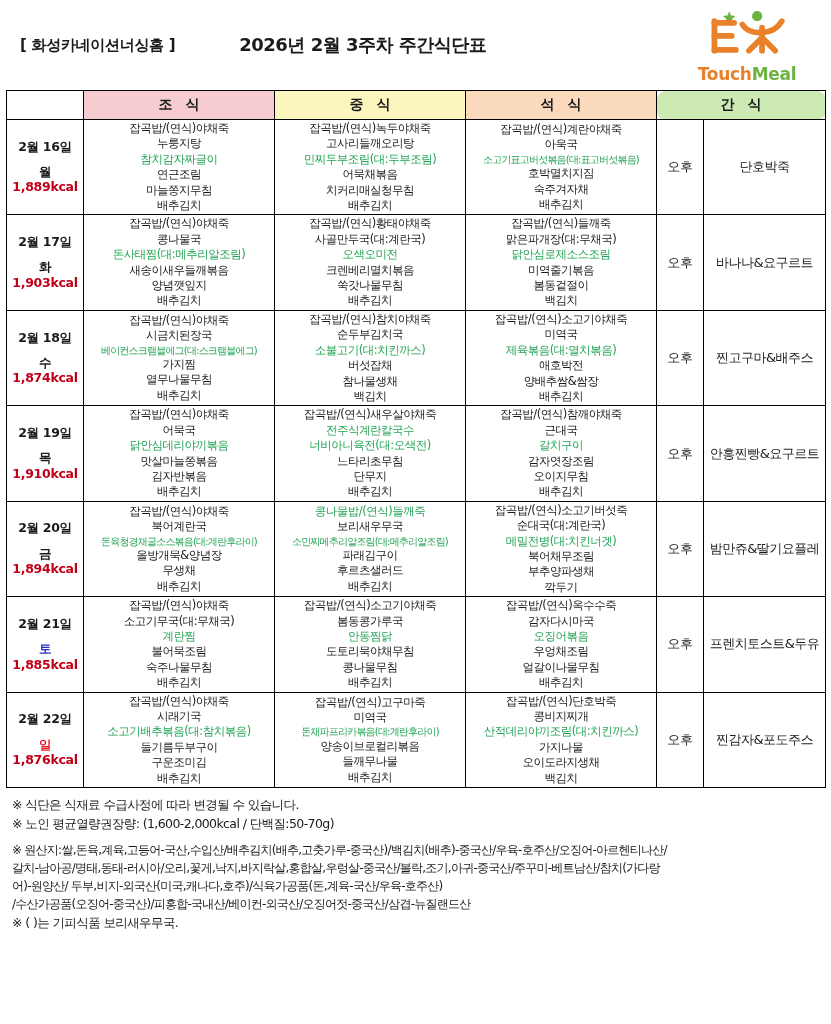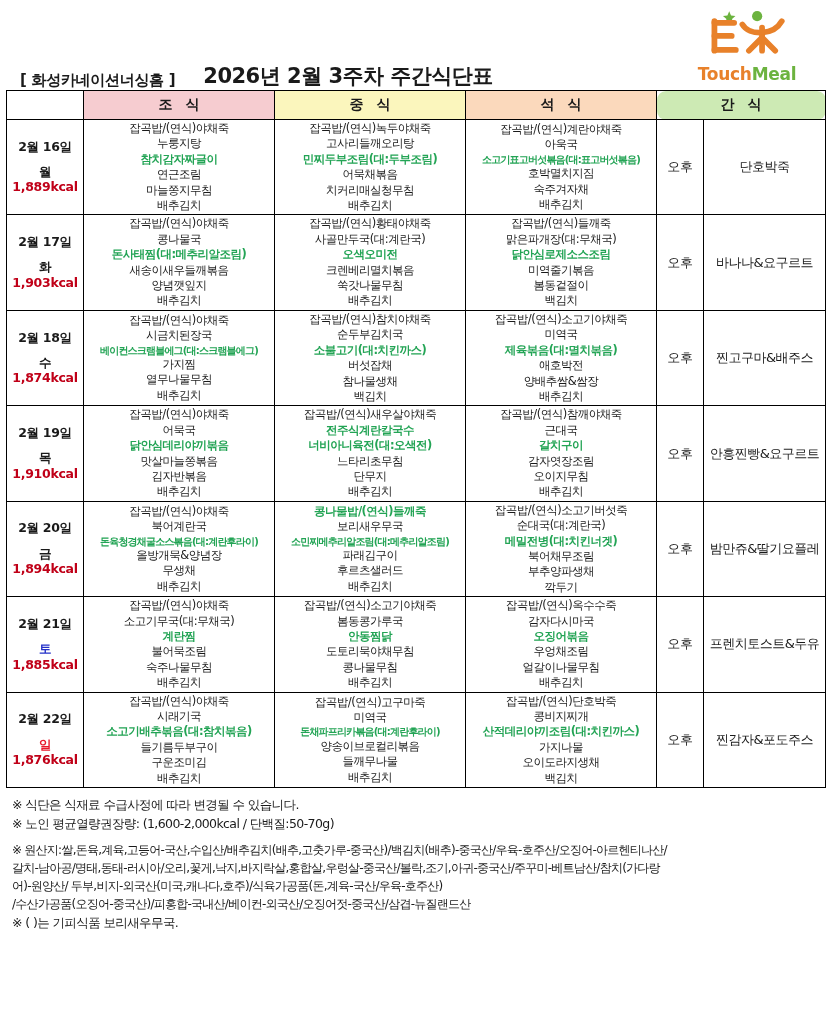--- a/index.html
+++ b/index.html
@@ -19,35 +19,36 @@
     height: 1024px;
     position: relative;
     box-sizing: border-box;
     padding: 0 6px;
   }
 
   
   .header {
     height: 90px;
     display: flex;
-    align-items: flex-end;
+    align-items: center;
     position: relative;
     padding-left: 14px;
+    gap: 20px;
   }
   .facility-name {
     font-size: 15px;
     font-weight: bold;
     letter-spacing: -0.3px;
     white-space: nowrap;
   }
   .main-title {
-    font-size: 21px;
+    font-size: 18px;
     font-weight: bold;
     letter-spacing: -0.5px;
-    margin-left: 28px;
+    margin-left: 44px;
     white-space: nowrap;
   }
   .logo-wrap {
     position: absolute;
     right: 22px;
     top: 8px;
     width: 112px;
     text-align: center;
   }
   .logo-mark {
@@ -130,21 +131,21 @@
     line-height: 1.34;
   }
   .dish {
     font-size: 11.5px;
     letter-spacing: -0.5px;
     white-space: nowrap;
     overflow: visible;
   }
   .dish.hl {
     color: #23a455;
-    font-weight: bold;
+    font-weight: normal;
   }
   .dish.long {
     font-size: 10px;
     letter-spacing: -0.8px;
   }
 
   td.ampm {
     font-size: 13px;
     letter-spacing: -0.3px;
     border-right: 1px dotted #9a9a9a;

